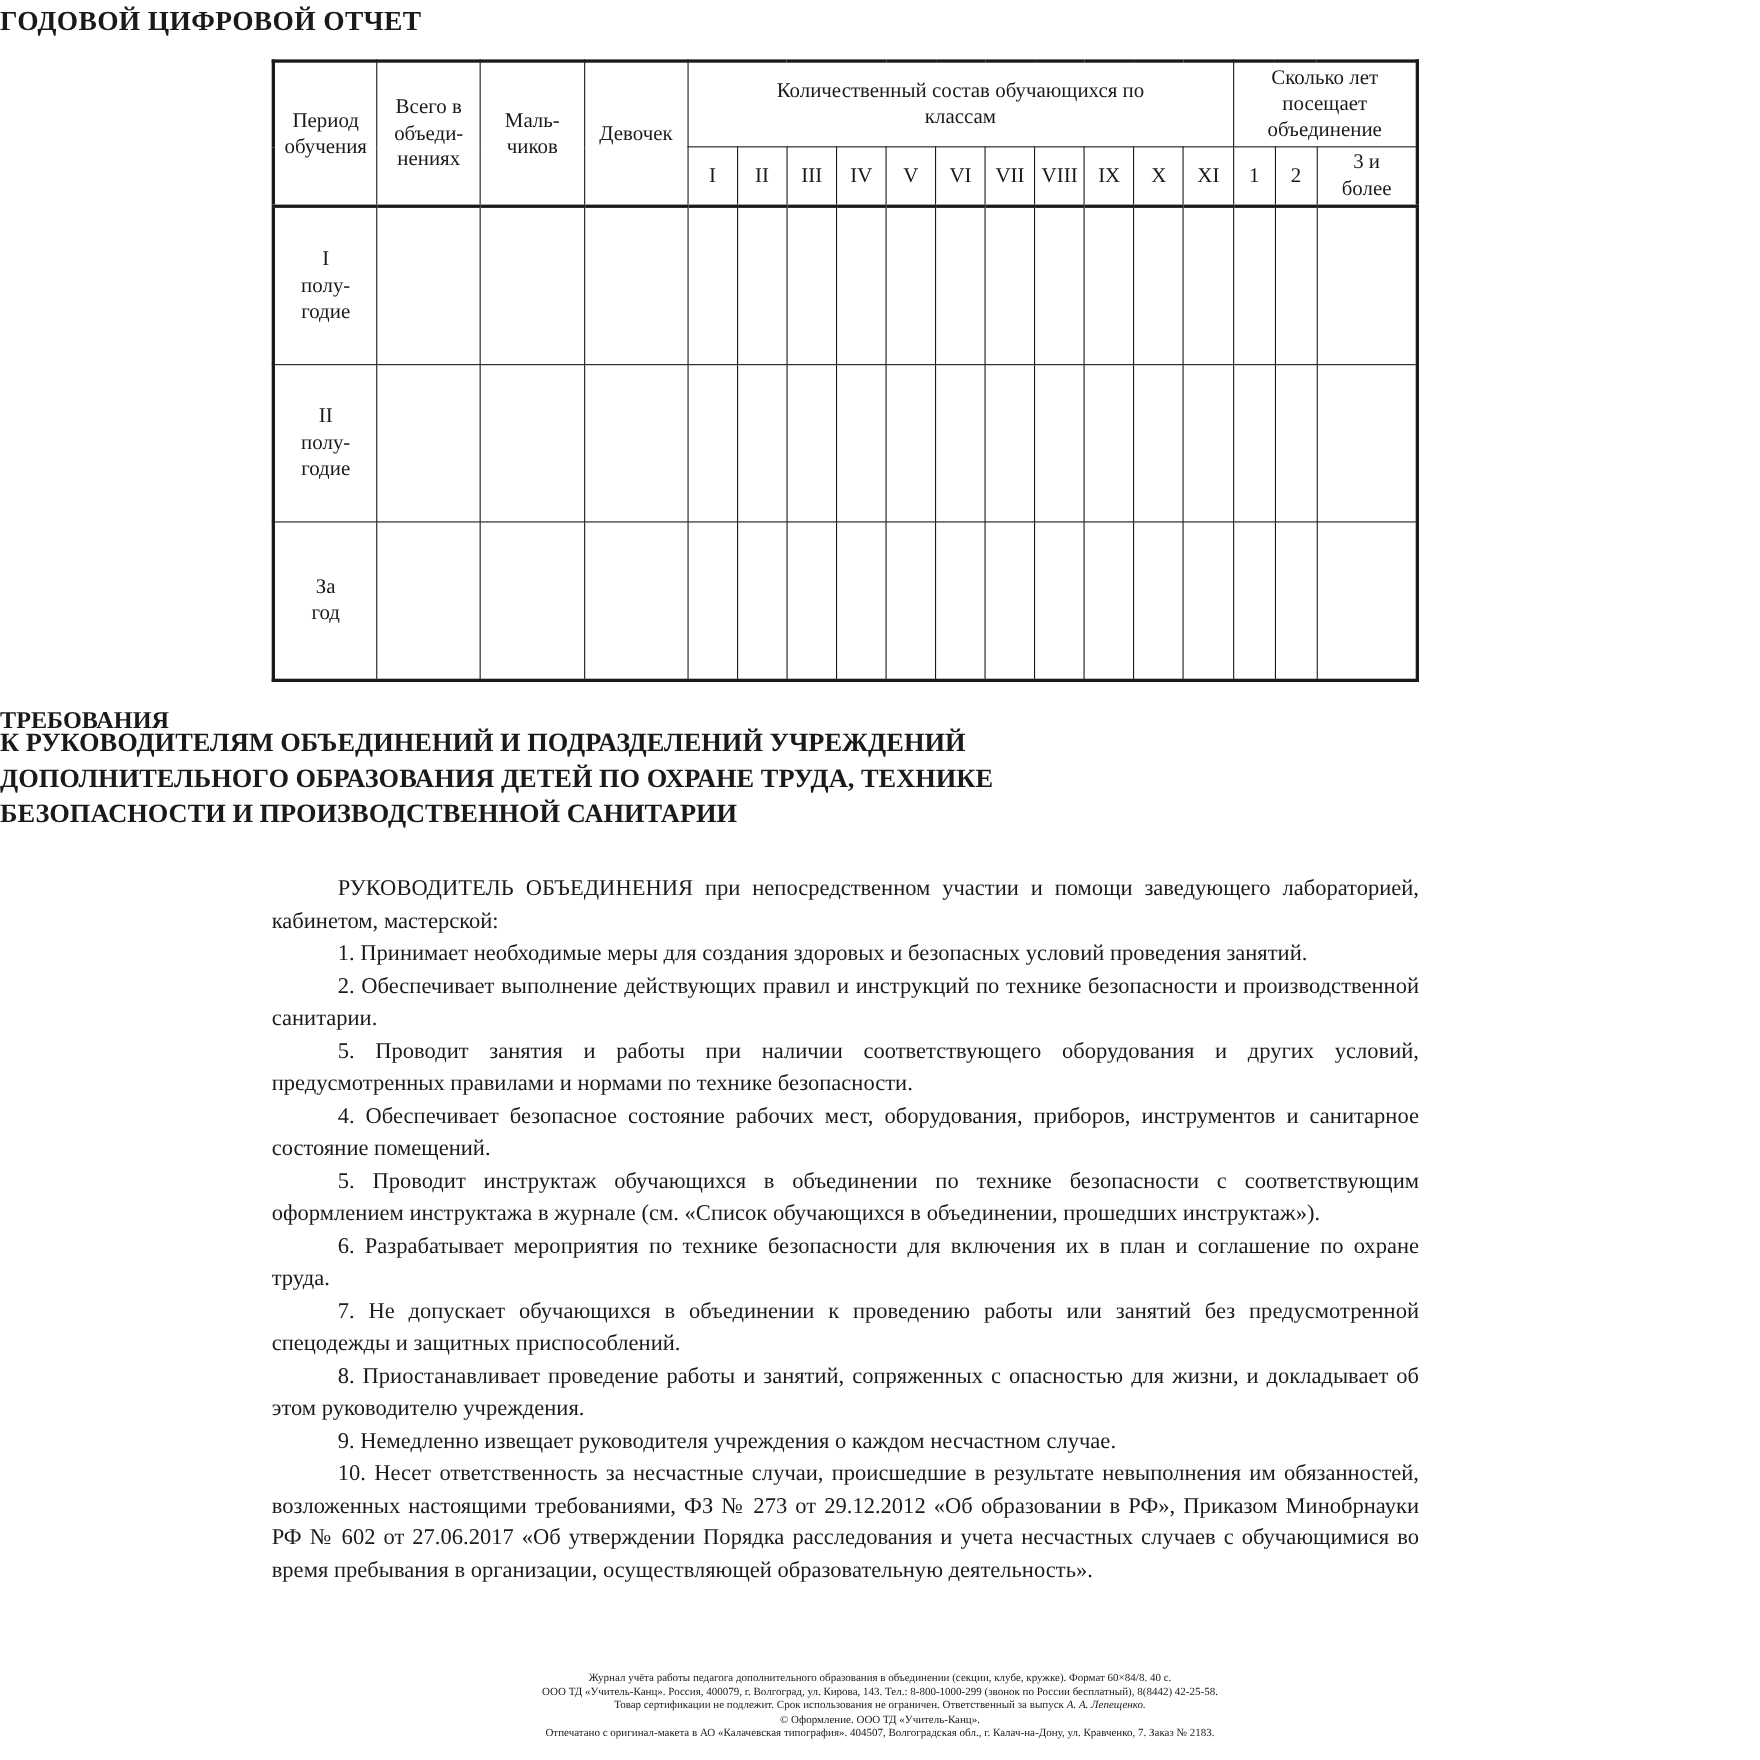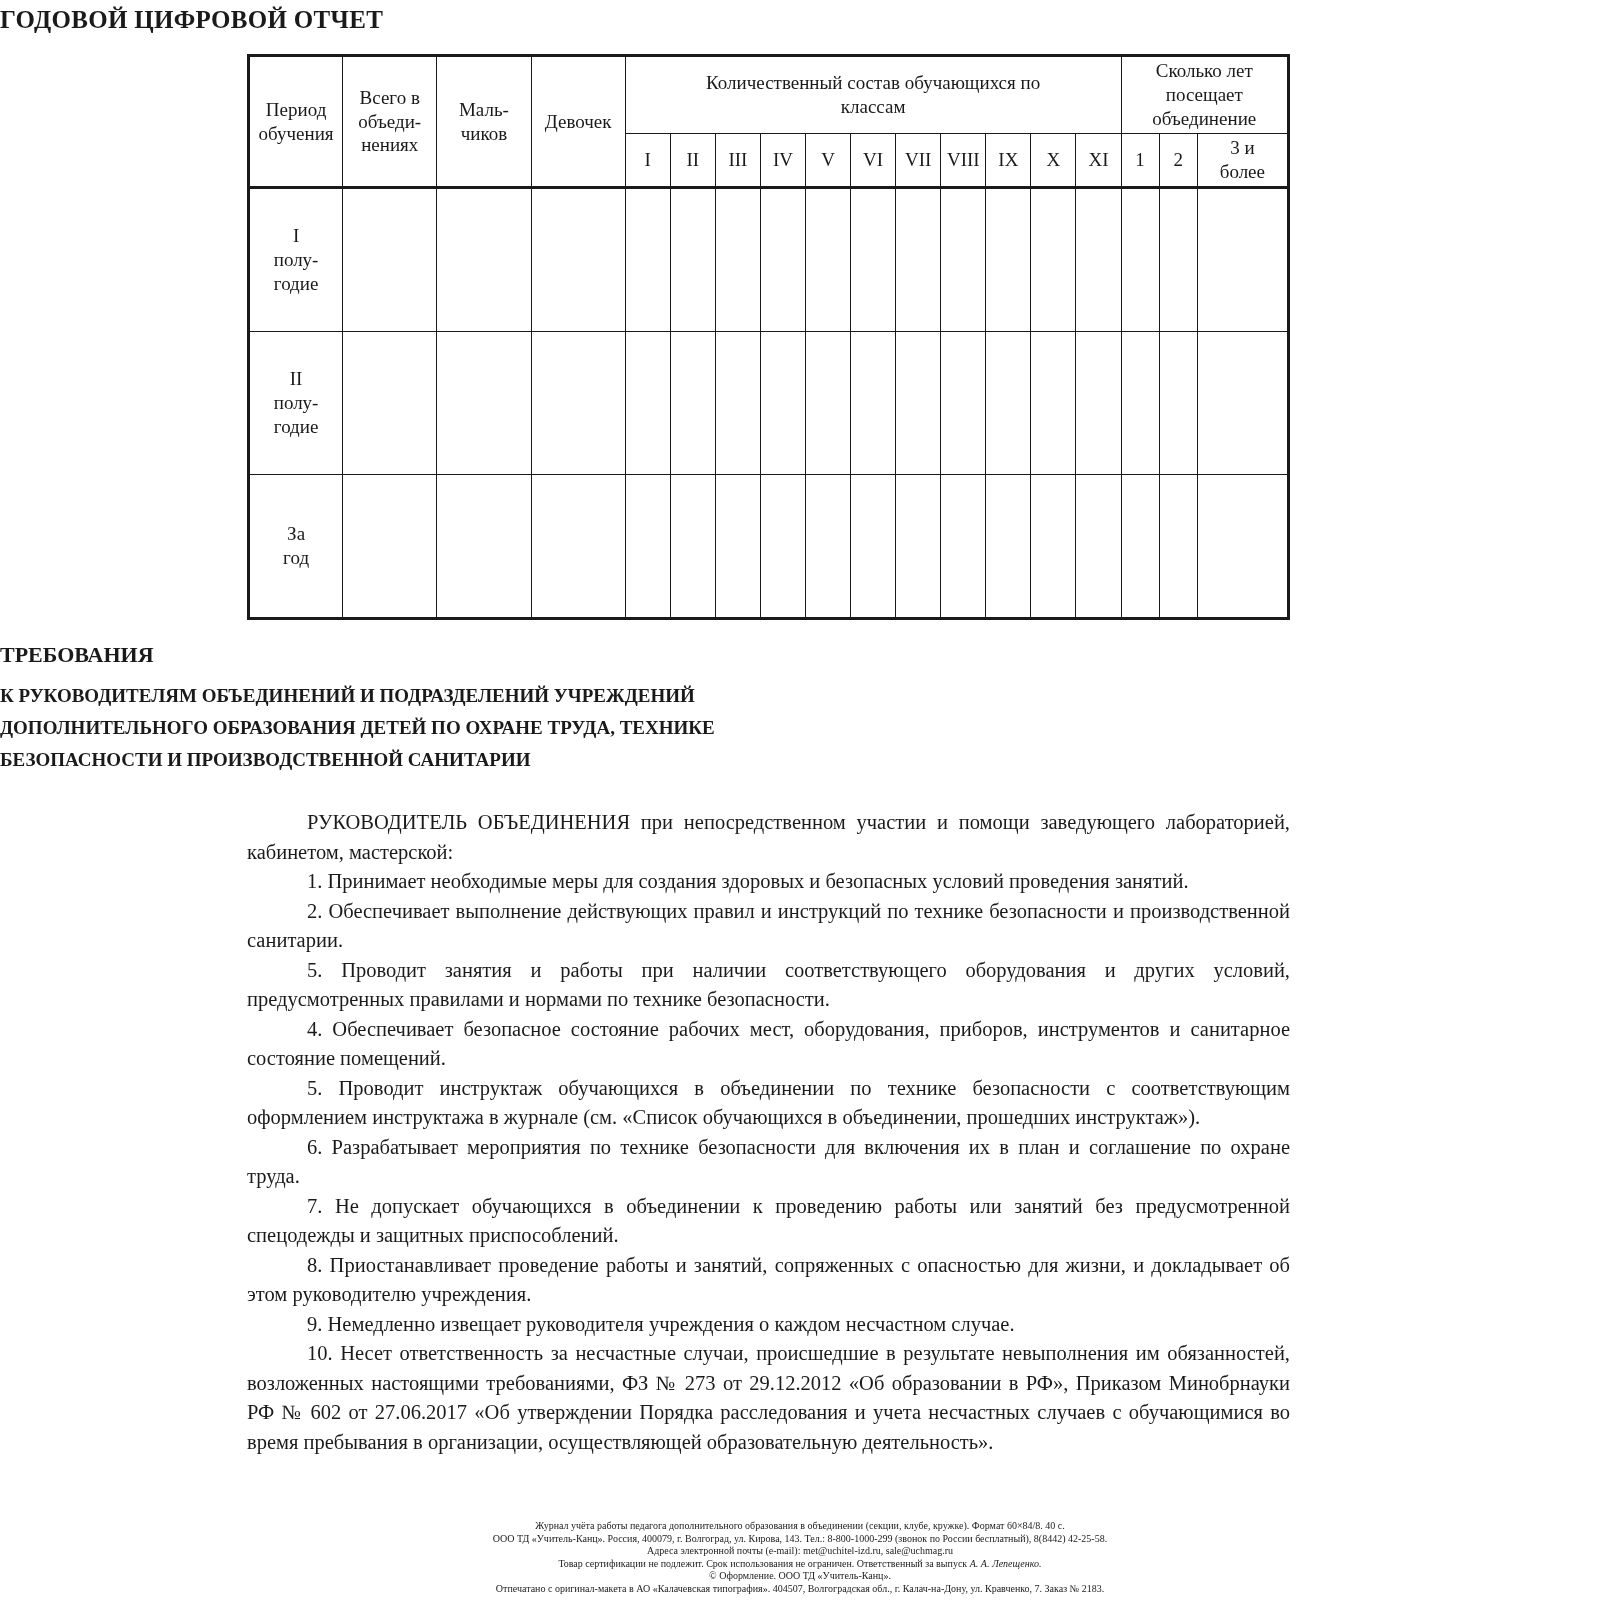--- a/index.html
+++ b/index.html
@@ -8,22 +8,22 @@
   table.report { position:absolute; left:247px; top:54px; width:1043px; border-collapse:collapse; table-layout:fixed; font-size:19px; }
   table.report td, table.report th { border:1.6px solid #1a1a1a; text-align:center; vertical-align:middle; padding:0; font-weight:normal; line-height:1.25; }
   table.report { border:3px solid #1a1a1a; }
   tr.h1 th { height:76px; }
   tr.h2 th { height:52px; }
   tr.hdrbottom th { border-bottom:3px solid #1a1a1a; }
   tr.row td { height:142px; }
   .rowlabel { line-height:1.5; }
   .req { position:absolute; left:0; width:1600px; text-align:left; font-weight:bold; }
   .req-head { top:642px; font-size:22px; }
-  .req-sub { top:680px; font-size:19px; line-height:32px; }
-  .body-text { position:absolute; left:247px; width:1043px; top:794px; font-size:20.5px; line-height:29.5px; text-align:justify;margin-top:14px; }
+  .req-sub { top:660px; font-size:24px; line-height:32px; }
+  .body-text { position:absolute; left:247px; width:1043px; top:794px; font-size:20.5px; line-height:29.5px; text-align:justify; }
   .body-text p { margin:0; text-indent:60px; }
   .footer { position:absolute; left:0; width:1600px; top:1520px; text-align:center; font-size:10px; line-height:12.6px; }
   .footer i { font-style:italic; }
 </style>
 </head>
 <body>
 
 <div class="title">ГОДОВОЙ ЦИФРОВОЙ ОТЧЕТ</div>
 
 <table class="report">
@@ -166,17 +166,16 @@
   <p>6. Разрабатывает мероприятия по технике безопасности для включения их в план и соглашение по охране труда.</p>
   <p>7. Не допускает обучающихся в объединении к проведению работы или занятий без предусмотренной спецодежды и защитных приспособлений.</p>
   <p>8. Приостанавливает проведение работы и занятий, сопряженных с опасностью для жизни, и докладывает об этом руководителю учреждения.</p>
   <p>9. Немедленно извещает руководителя учреждения о каждом несчастном случае.</p>
   <p>10. Несет ответственность за несчастные случаи, происшедшие в результате невыполнения им обязанностей, возложенных настоящими требованиями, ФЗ № 273 от 29.12.2012 «Об образовании в РФ», Приказом Минобрнауки РФ № 602 от 27.06.2017 «Об утверждении Порядка расследования и учета несчастных случаев с обучающимися во время пребывания в организации, осуществляющей образовательную деятельность».</p>
 </div>
 
 <div class="footer">
   <div>Журнал учёта работы педагога дополнительного образования в объединении (секции, клубе, кружке). Формат 60×84/8. 40 с.</div>
   <div>ООО ТД «Учитель-Канц». Россия, 400079, г. Волгоград, ул. Кирова, 143. Тел.: 8-800-1000-299 (звонок по России бесплатный), 8(8442) 42-25-58.</div>
-  <div>Адреса электронной почты (e-mail): met@uchitel-izd.ru,  sale@uchmag.ru</div>
   <div><span>Товар сертификации не подлежит. Срок использования не ограничен. Ответственный за выпуск</span> <i>А. А. Лепещенко.</i></div>
   <div>© Оформление. ООО ТД «Учитель-Канц».</div>
   <div>Отпечатано с оригинал-макета в АО «Калачевская типография». 404507, Волгоградская обл., г. Калач-на-Дону, ул. Кравченко, 7. Заказ № 2183.</div>
 </div>
 
 </body></html>

